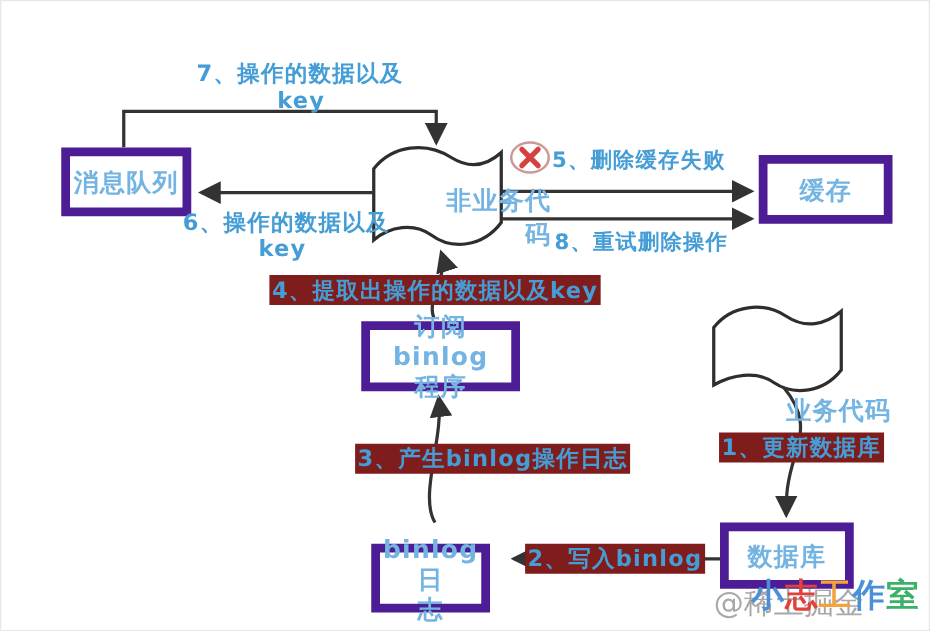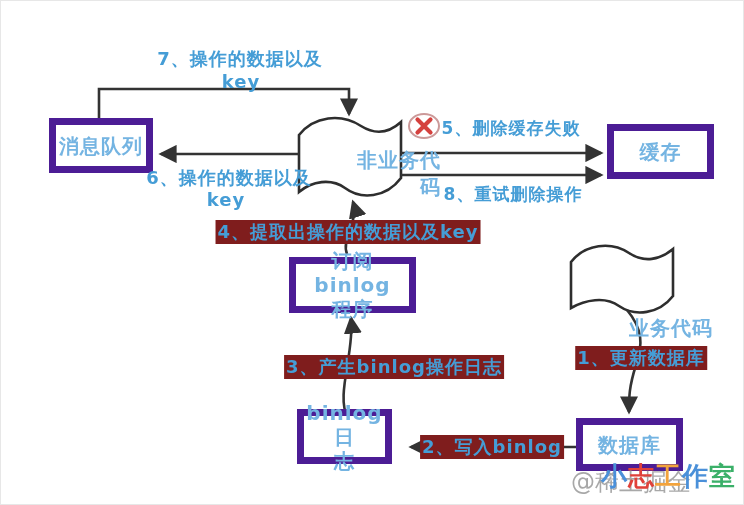--- a/index.html
+++ b/index.html
@@ -98,21 +98,21 @@
 
   <div class="node-box" style="left:606px;top:123px;width:107px;height:55px;">
     <span>缓存</span>
   </div>
 
   <div class="node-box" style="left:288px;top:256px;width:127px;height:56px;">
     <span>订阅binlog</span>
     <span>程序</span>
   </div>
 
-  <div class="node-box" style="left:296px;top:408px;width:95px;height:55px;">
+  <div class="node-box" style="left:296px;top:434px;width:95px;height:55px;">
     <span>binlog日</span>
     <span>志</span>
   </div>
 
   <div class="node-box" style="left:575px;top:417px;width:107px;height:53px;">
     <span>数据库</span>
   </div>
 
   <div class="flag-label" style="left:298px;top:146px;width:102px;">非业务代码</div>
   <div class="flag-label" style="left:570px;top:266px;width:102px;margin-top:48px;">业务代码</div>

